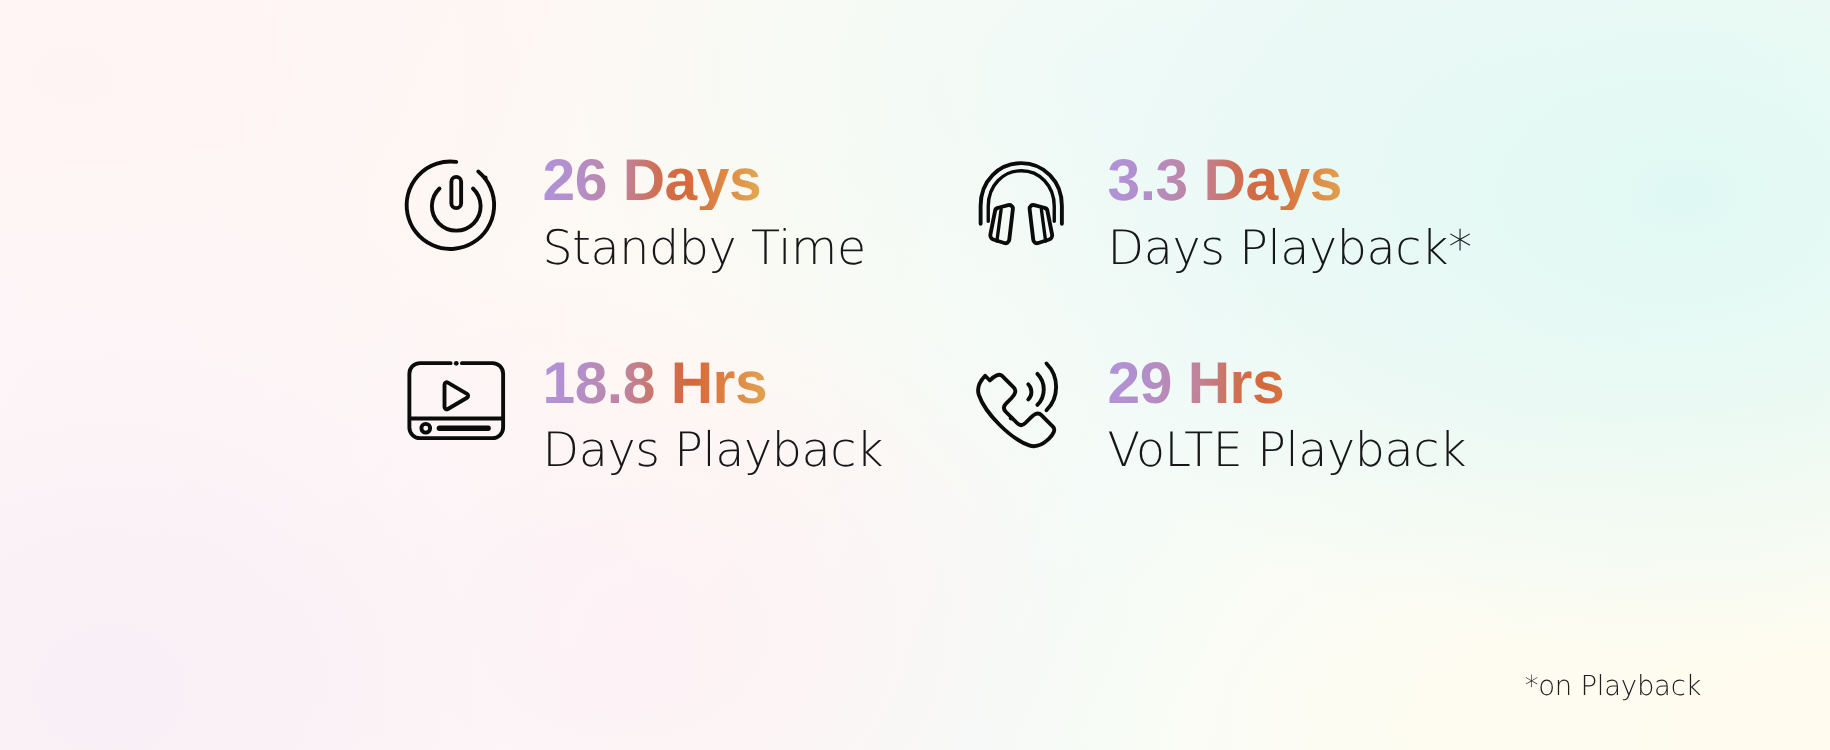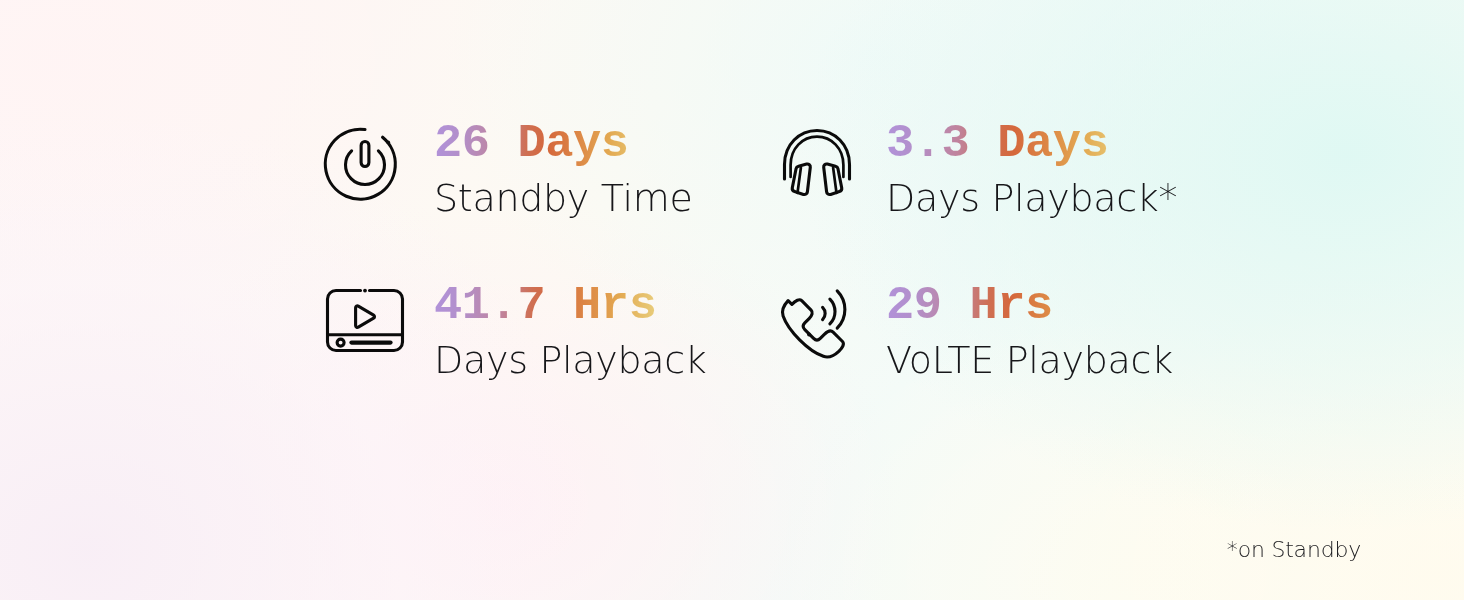--- a/index.html
+++ b/index.html
@@ -51,21 +51,21 @@
     flex:0 0 auto;
     width:86px; height:94px;
     display:flex; align-items:flex-start; justify-content:center;
     padding-top:6px;
   }
   .stat-icon svg { display:block; overflow:visible; }
 
   .stat-text { padding-top:2px; }
 
   .stat-value {
-    font-family:Liberation Mono, monospace;
+    font-family:Liberation Sans, sans-serif;
     font-size:47px;
     font-weight:bold;
     line-height:1.03;
     letter-spacing:-0.4px;
     white-space:nowrap;
     background-image:linear-gradient(92deg,
         #b192da 0%,
         #b38fc9 11%,
         #c0839c 25%,
         #cf6f52 36%,
@@ -151,21 +151,21 @@
       <svg width="84" height="72" viewBox="0 0 84 72" aria-hidden="true">
         <path class="ink" d="M37.5 4.5 H13 C8.3 4.5 4.5 8.3 4.5 13 V56 C4.5 60.7 8.3 64.5 13 64.5 H71 C75.7 64.5 79.5 60.7 79.5 56 V13 C79.5 8.3 75.7 4.5 71 4.5 H46.5"></path>
         <circle class="ink-fill" cx="42" cy="4.6" r="1.9"></circle>
         <path class="ink" d="M35.3 20.1 L50.6 29.1 C51.8 29.8 51.8 31.5 50.6 32.2 L35.3 41.2 C34.1 41.9 32.6 41 32.6 39.6 V21.7 C32.6 20.3 34.1 19.4 35.3 20.1 Z"></path>
         <path class="ink" d="M5 48.8 H79"></path>
         <circle class="ink" cx="17.6" cy="56.6" r="3.5"></circle>
         <path class="ink" style="stroke-width:4.3" d="M28.5 56.6 H67.5"></path>
       </svg>
     </div>
     <div class="stat-text">
-      <div class="stat-value">41.7 Hrs</div>
+      <div class="stat-value">18.8 Hrs</div>
       <div class="stat-label">Days Playback</div>
     </div>
   </div>
 
   <div class="stat col-b row-2">
     <div class="stat-icon">
       <svg width="84" height="82" viewBox="0 0 84 82" aria-hidden="true">
         <path class="ink" d="M16.9 18.4 C20.6 14.4 24.5 12.6 26.7 14.7 L36.1 24.1 C38.2 26.2 37.3 29.4 34.1 32.6 L29.8 36.9 C27.7 39 27.7 41.5 29.8 43.6 L38.6 52.4 C40.7 54.5 43.2 54.5 45.3 52.4 L49.6 48.1 C52.8 44.9 56 44 58.1 46.1 L67.5 55.5 C69.6 57.7 67.8 61.6 63.8 65.3 C59.1 69.7 53.6 72.1 48.4 70.3 C41.4 67.9 32 61.2 24.6 53.8 C17.2 46.4 10.5 37 8.1 30 C6.3 24.8 8.7 19.3 13.1 14.6 Z"></path>
         <circle class="ink-fill" cx="34" cy="48.5" r="1.9"></circle>
         <path class="ink" d="M47.6 33.6 A8.6 8.6 0 0 0 47.6 21.4"></path>
@@ -174,13 +174,13 @@
       </svg>
     </div>
     <div class="stat-text">
       <div class="stat-value">29 Hrs</div>
       <div class="stat-label">VoLTE Playback</div>
     </div>
   </div>
 
 </div>
 
-<div id="footnote">*on Standby</div>
+<div id="footnote">*on Playback</div>
 
 </body></html>

